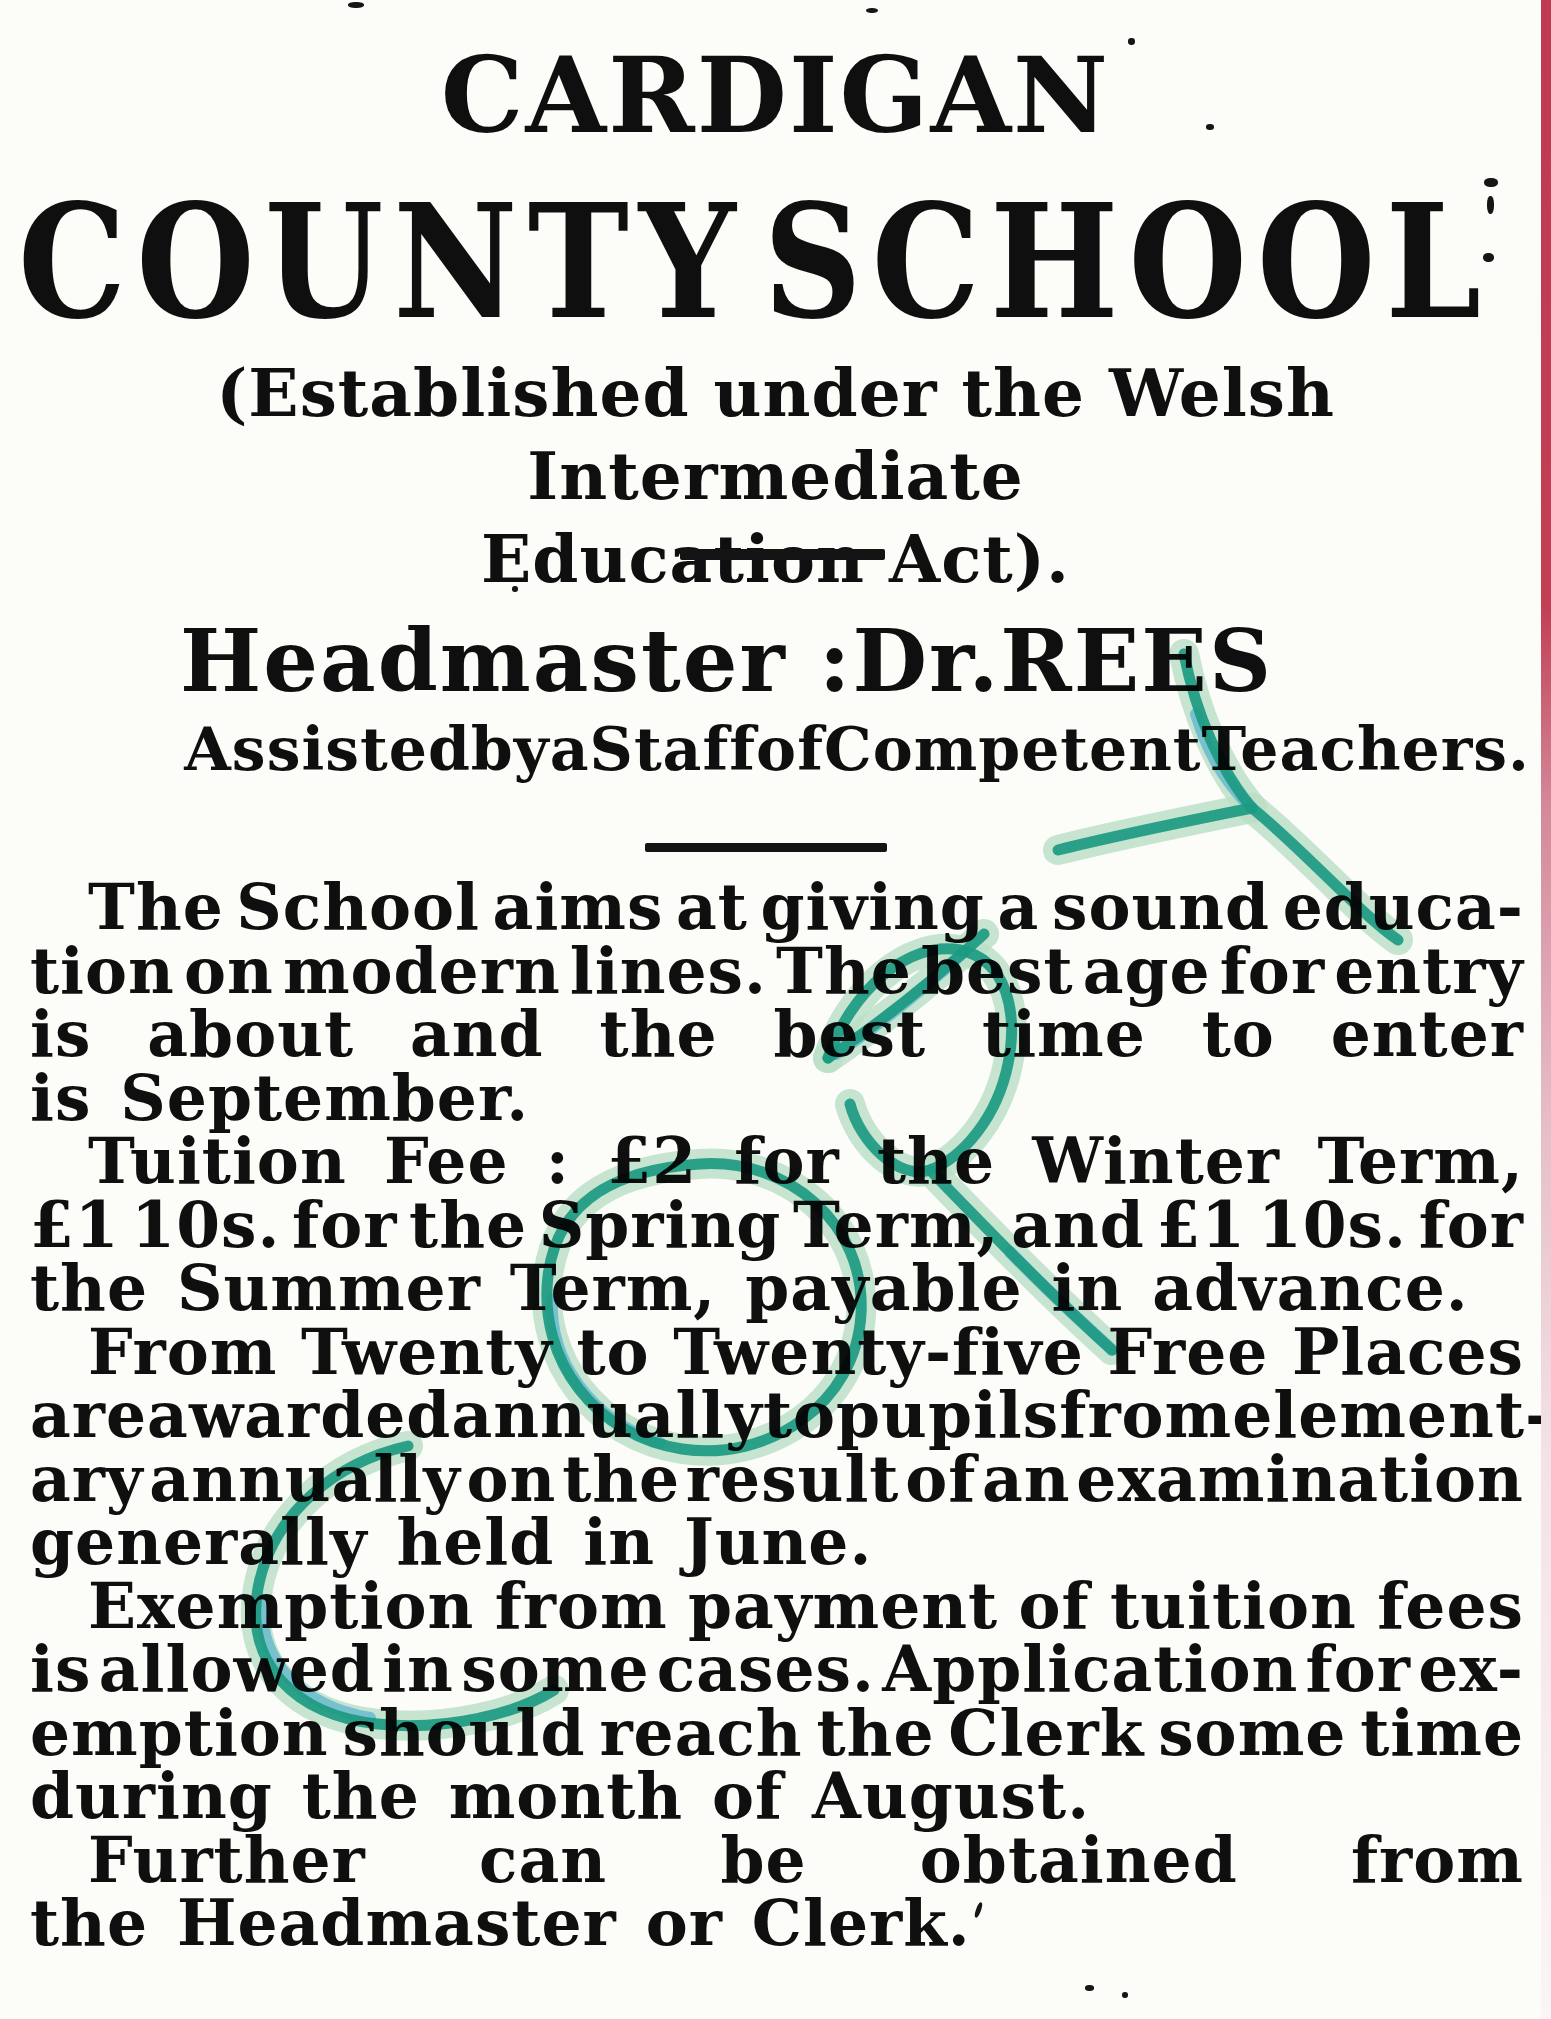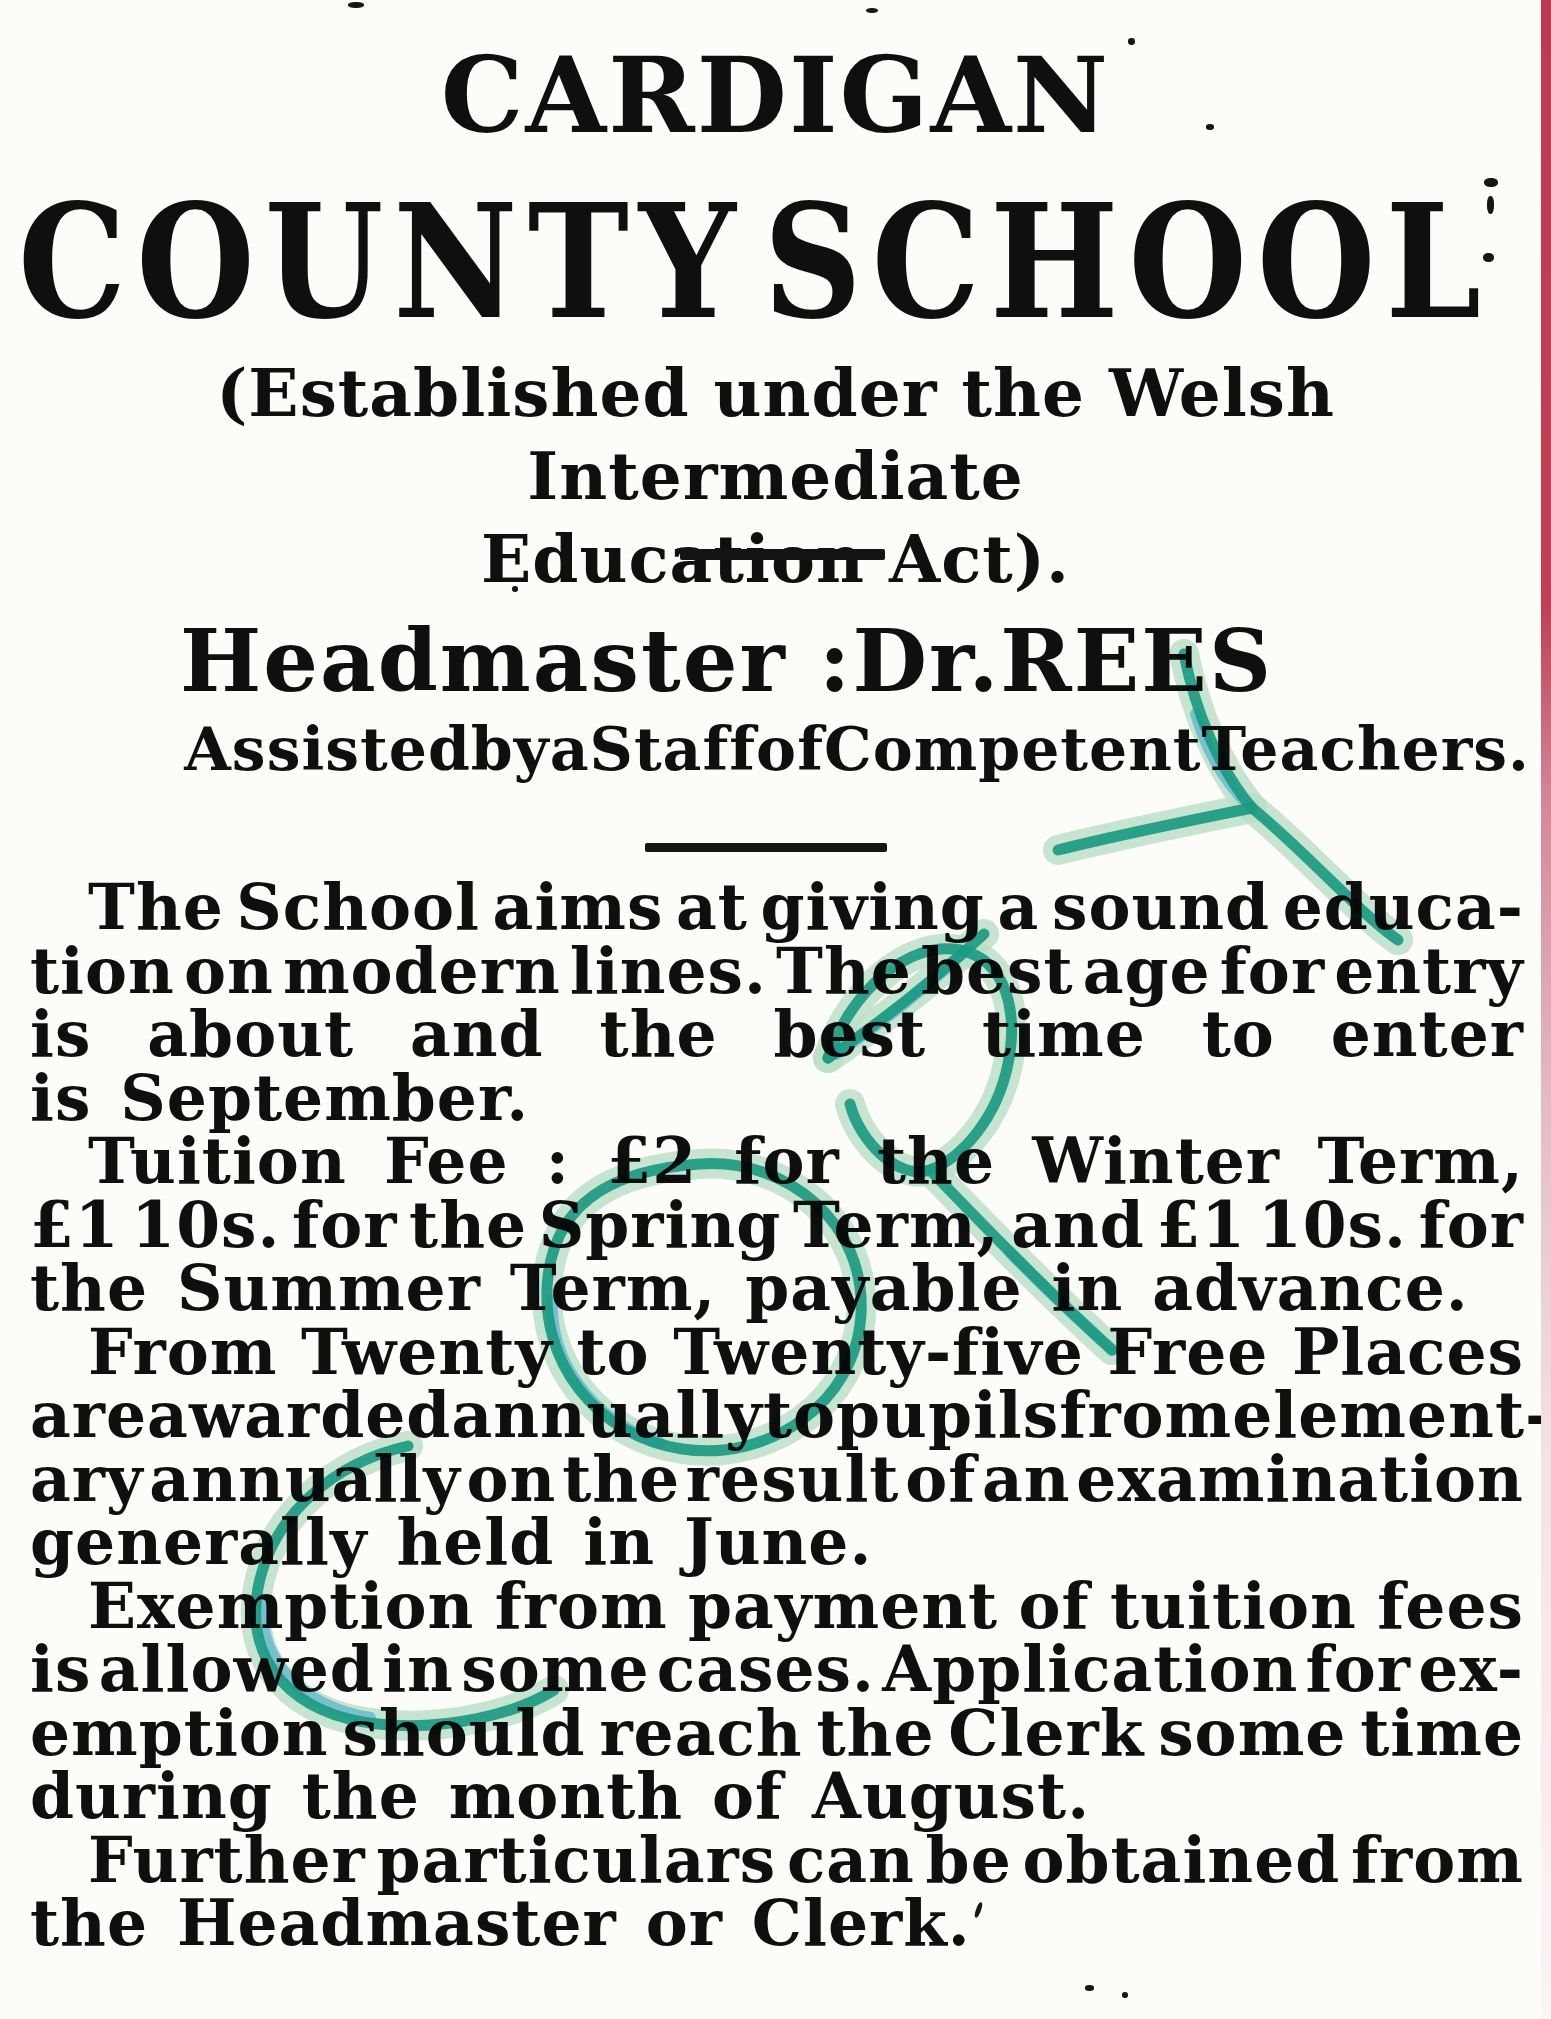--- a/index.html
+++ b/index.html
@@ -209,21 +209,20 @@
         <span>should</span>
         <span>reach</span>
         <span>the</span>
         <span>Clerk</span>
         <span>some</span>
         <span>time</span>
       </div>
       <div class="bline">during the month of August.</div>
       <div class="bline j ind">
         <span>Further</span>
-        <span>particulars</span>
         <span>can</span>
         <span>be</span>
         <span>obtained</span>
         <span>from</span>
       </div>
       <div class="bline">the Headmaster or Clerk.</div>
     </div>
 
   <svg class="watermark" viewBox="0 0 1551 2019" width="1551" height="2019" aria-label="COPY">
 

